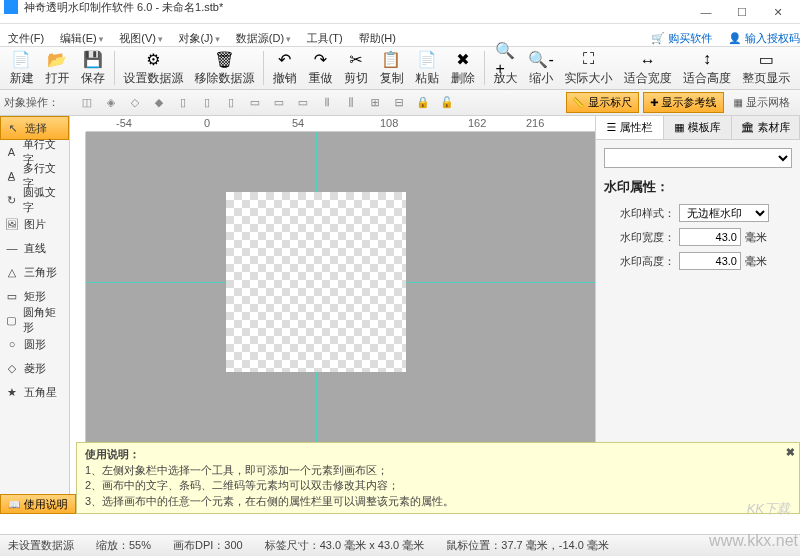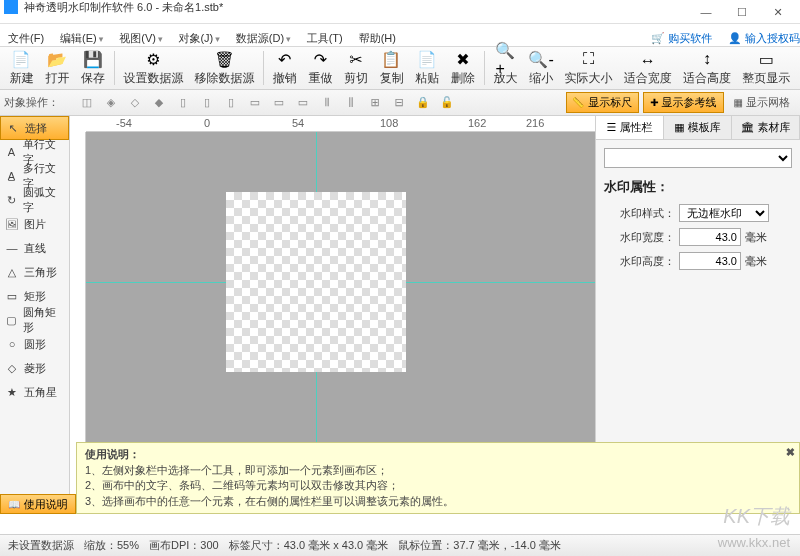--- a/index.html
+++ b/index.html
@@ -47,23 +47,23 @@
 .section-title{font-weight:bold;font-size:13px;margin:8px 0;color:#222}
 .proprow{display:flex;align-items:center;margin:6px 15px;gap:4px}
 .proprow .pl{width:56px;text-align:right;color:#333}
 .proprow select,.proprow input{height:18px;border:1px solid #aaa;padding:0 3px;background:#fff}
 .proprow select{width:90px}
 .proprow input{width:62px;text-align:right}
 .proprow .unit{color:#333}
 .helpbar{position:absolute;left:76px;right:0;bottom:42px;background:#ffffd8;border:1px solid #cccc80;padding:4px 8px;font-size:10px;color:#444;line-height:1.4}
 .helpbar .close{position:absolute;right:4px;top:2px;cursor:pointer;font-weight:bold;color:#555}
 .usage-tab{position:absolute;left:0;bottom:42px;width:76px;height:20px;background:linear-gradient(#ffd37a,#ffb030);border:1px solid #cc8800;display:flex;align-items:center;justify-content:center;gap:3px;font-size:10px}
-.statusbar{position:absolute;left:0;right:0;bottom:0;height:22px;background:linear-gradient(#f8f8f8,#e8e8e8);border-top:1px solid #d0d0d0;display:flex;align-items:center;padding:0 8px;gap:10px;color:#444;font-size:10px}
-.watermark{position:absolute;right:10px;bottom:26px;color:#ccc;font-size:20px;font-style:italic}
-.watermark2{position:absolute;right:10px;bottom:6px;color:#bbb;font-size:13px}
+.statusbar{position:absolute;left:0;right:0;bottom:0;height:22px;background:linear-gradient(#f8f8f8,#e8e8e8);border-top:1px solid #d0d0d0;display:flex;align-items:center;padding:0 8px;gap:22px;color:#444;font-size:10px}
+.watermark{position:absolute;right:10px;bottom:38px;color:#ccc;font-size:13px;font-style:italic}
+.watermark2{position:absolute;right:2px;bottom:6px;color:#bbb;font-size:16px}
 </style>
 </head>
 <body>
 
 <div class="titlebar">
   <div class="icon"></div>
   <div class="title">神奇透明水印制作软件 6.0 - 未命名1.stb*</div>
   <div class="winbtn">—</div>
   <div class="winbtn">☐</div>
   <div class="winbtn">✕</div>

